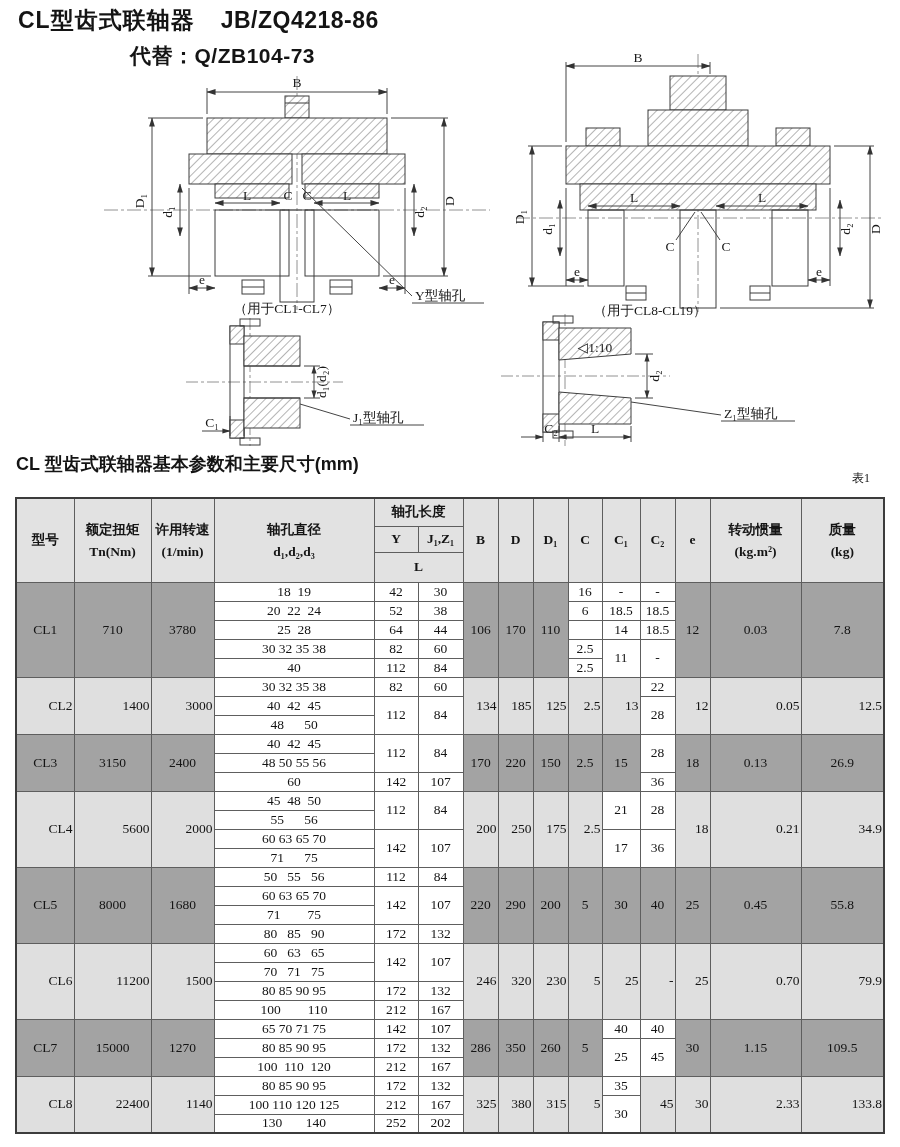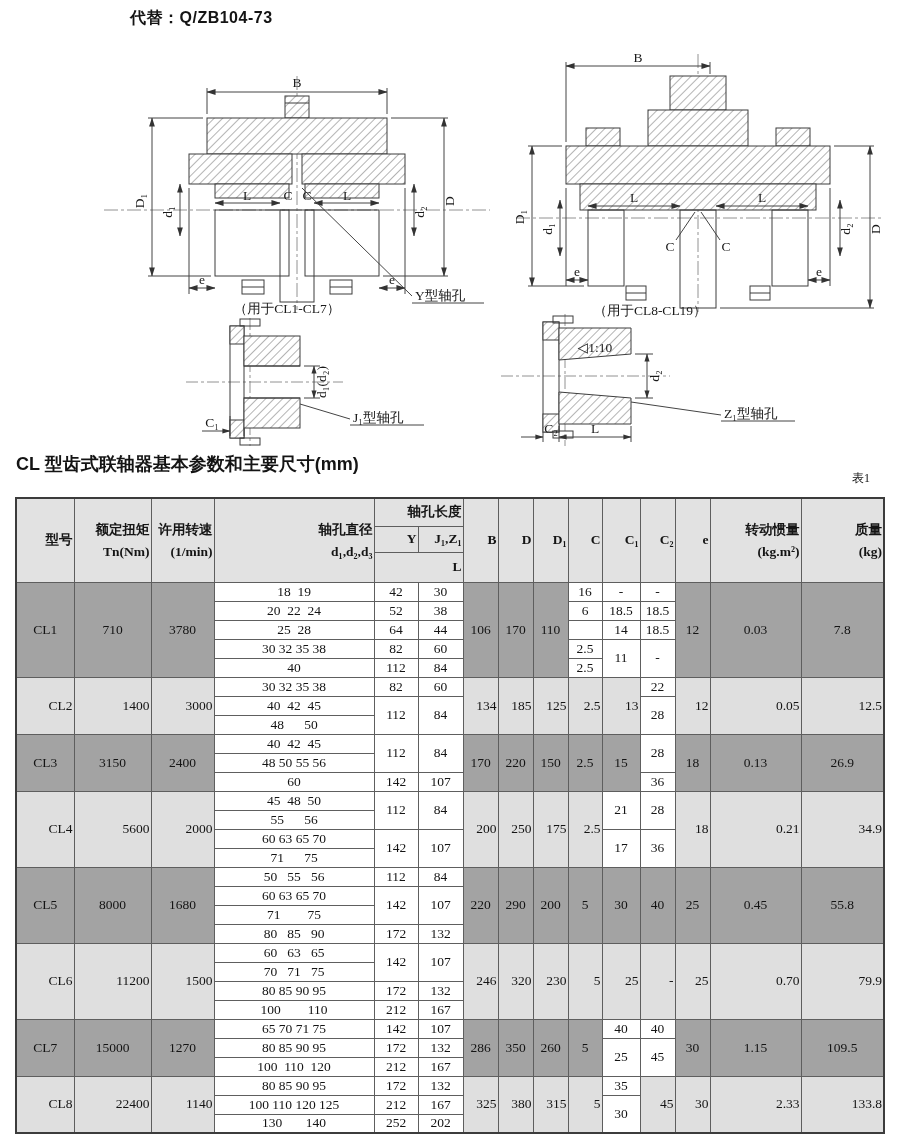--- a/index.html
+++ b/index.html
@@ -4,48 +4,49 @@
 <style>
   html,body{margin:0;padding:0;}
   body{
     width:900px;height:1147px;position:relative;background:#ffffff;
     font-family:"Liberation Serif","DejaVu Serif",serif;color:#141414;
     overflow:hidden;
   }
   .title-block{position:absolute;left:18px;top:6px;font-family:"Liberation Sans","DejaVu Sans",sans-serif;font-weight:bold;line-height:1.25;}
   .title-line1{font-size:23px;letter-spacing:1px;}
   .title-line1 .std{margin-left:26px;letter-spacing:0.5px;}
-  .title-line2{font-size:16px;margin-left:112px;margin-top:2px;letter-spacing:0.5px;}
+  .title-line2{font-size:21px;margin-left:112px;margin-top:8px;letter-spacing:0.5px;}
   .section-heading{position:absolute;left:16px;top:452px;font-family:"Liberation Sans","DejaVu Sans",sans-serif;font-weight:bold;font-size:18px;text-align:center;}
   .table-tag{position:absolute;left:852px;top:470px;font-size:12px;}
   .fig{position:absolute;}
   #fig-left{left:92px;top:70px;}
   #fig-right{left:498px;top:48px;}
   #fig-small-left{left:178px;top:316px;}
   #fig-small-right{left:495px;top:314px;}
   svg{overflow:visible;}
   svg text{font-family:"Liberation Serif","DejaVu Serif",serif;font-size:13.5px;fill:#1a1a1a;}
   .params{position:absolute;left:15px;top:497px;width:868px;border-collapse:collapse;table-layout:fixed;
           font-size:13.5px;border:2px solid #3c3c3c;}
   .params th,.params td{border:1px solid #5e5e5e;padding:0 1px;text-align:center;vertical-align:middle;}
-  .params thead th{background:#e2e2e2;font-weight:bold;font-size:13.5px;text-align:right;}
+  .params thead th{background:#e2e2e2;font-weight:bold;font-size:13.5px;}
   .params thead tr:nth-child(1){height:28px;}
   .params thead tr:nth-child(2){height:26px;}
   .params thead tr:nth-child(3){height:30px;}
   .params tbody tr{height:19px;}
   .hgap{margin-top:5px;}
   .band-white .rowcell{background:#a3a3a3;}
   .band-gray .rowcell{background:#dfdfdf;text-align:right;}
   .subcell{background:#ffffff;}
   .pre{white-space:pre;}
 </style>
 </head>
 <body>
 
 <div class="title-block">
+  <div class="title-line1"><span>CL型齿式联轴器</span><span class="std">JB/ZQ4218-86</span></div>
   <div class="title-line2"><span>代替：</span><span>Q/ZB104-73</span></div>
 </div>
 
 <svg id="fig-left" class="fig" width="410" height="246" viewBox="0 0 410 246">
   <defs>
     <pattern id="hA" patternUnits="userSpaceOnUse" width="6" height="6" patternTransform="rotate(45)">
       <rect width="6" height="6" fill="#ffffff"></rect>
         <line x1="0" y1="0" x2="0" y2="6" stroke="#6a6a6a" stroke-width="1"></line>
     </pattern>
     <marker id="arA" viewBox="0 0 10 10" refX="9.5" refY="5" markerWidth="9" markerHeight="9" orient="auto-start-reverse">

